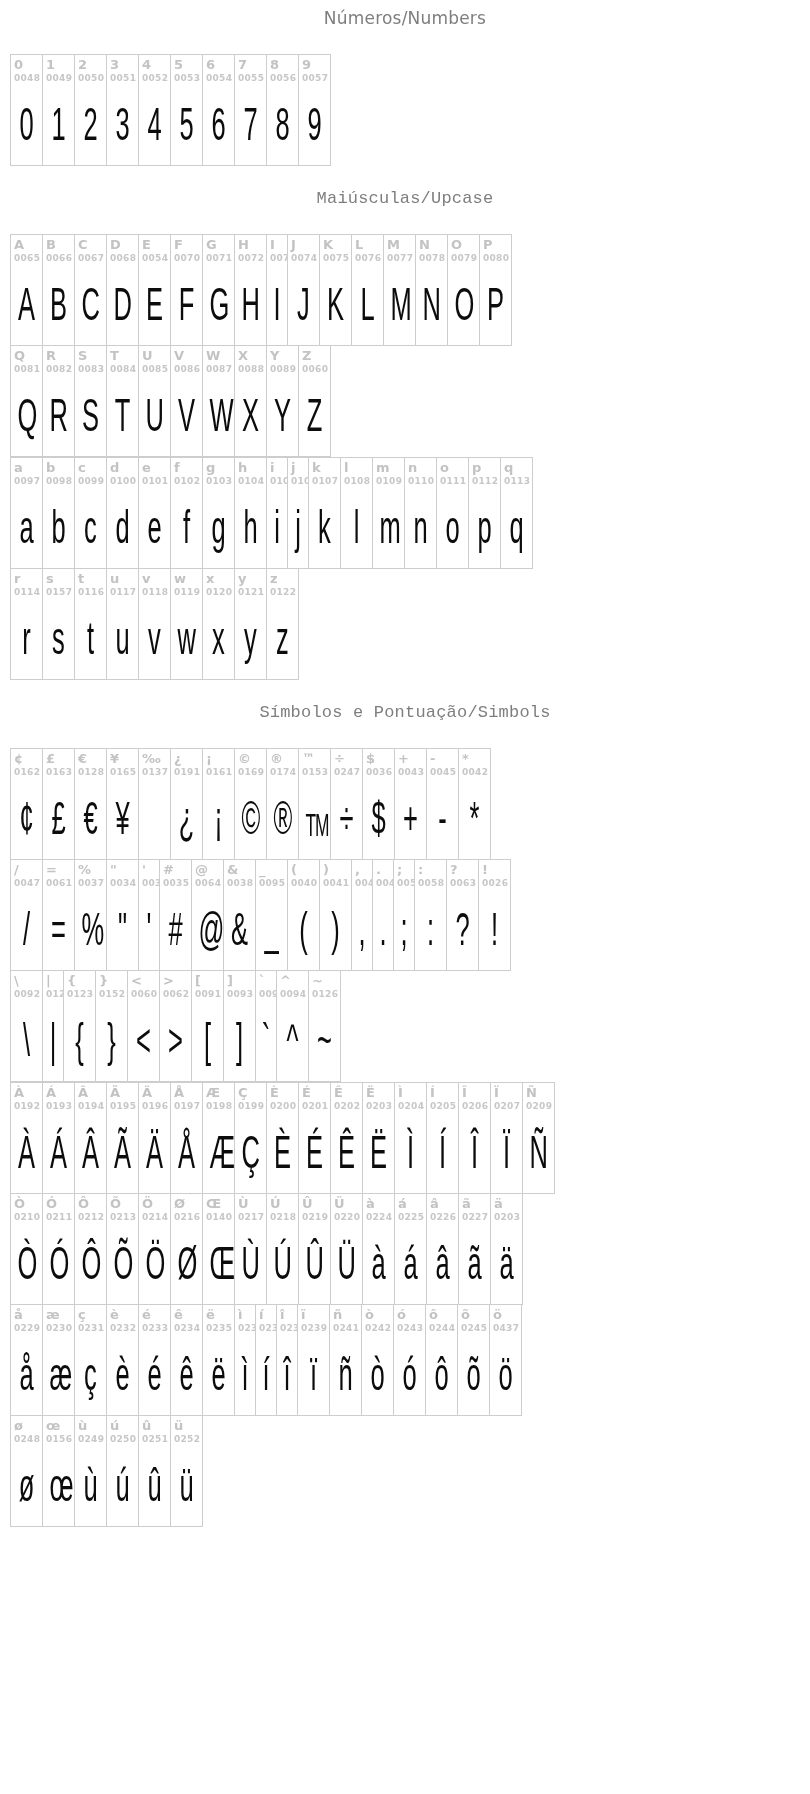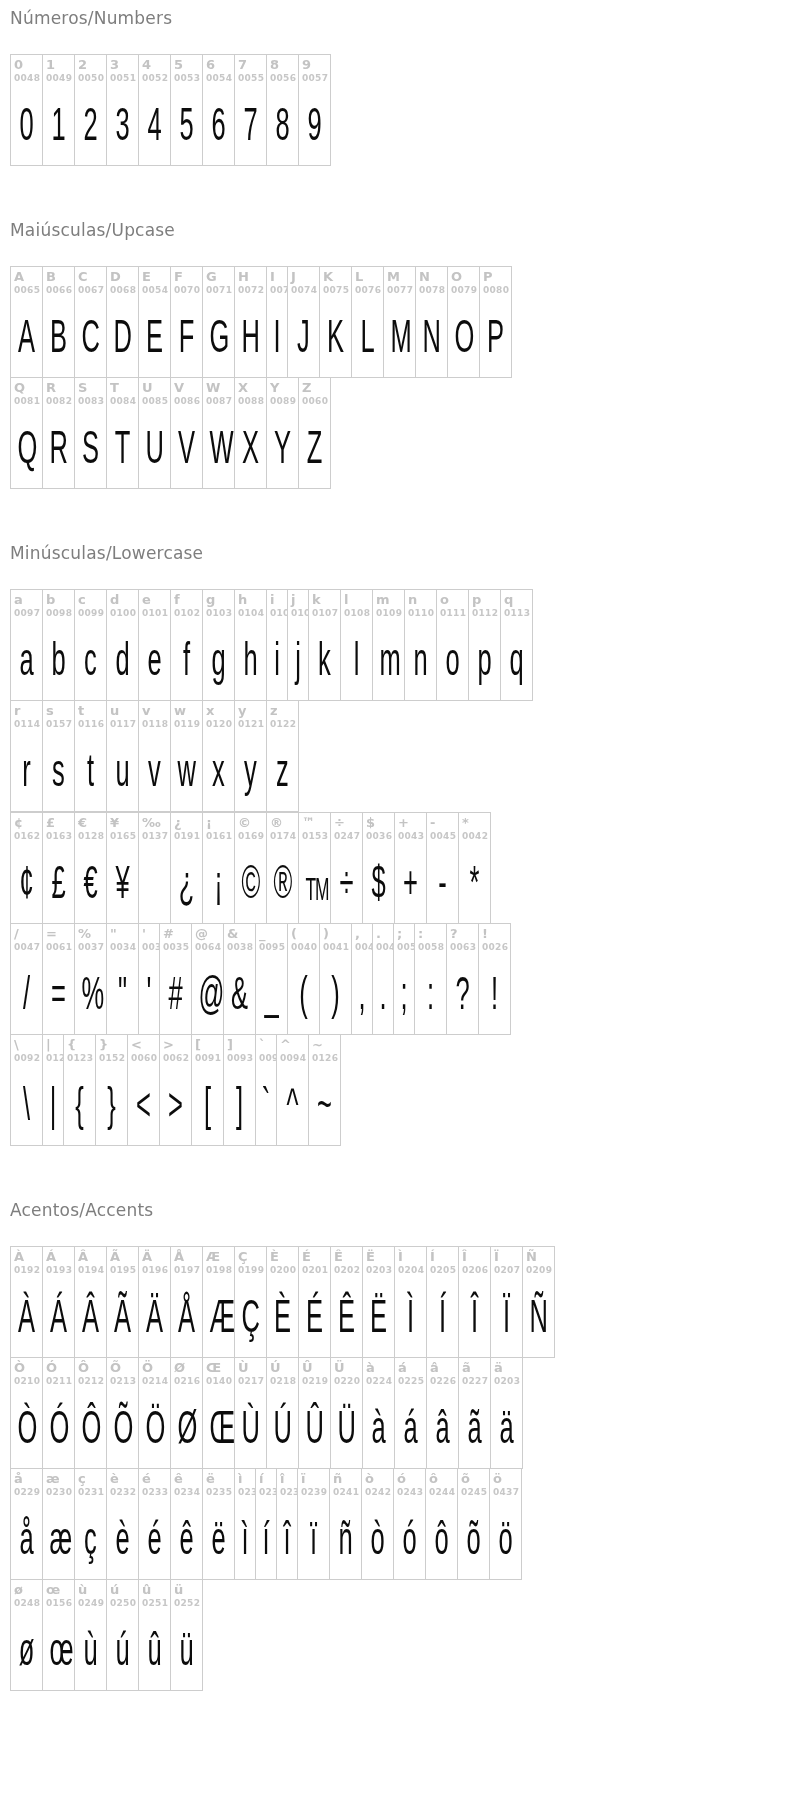--- a/index.html
+++ b/index.html
@@ -15,22 +15,23 @@
     padding: 6px 10px 30px 10px;
     background: #fff;
   }
   .glyph-section { margin: 0; }
   .section-title {
     font-size: 17px;
     font-weight: 400;
     color: #7e7e7e;
     margin: 0 0 26px 0;
     letter-spacing: 0.2px;
+    text-align: center;
   }
-  .glyph-section + .glyph-section .section-title { margin-top: 54px; }
+  .glyph-section + .glyph-section .section-title { margin-top: 23px; font-family: Liberation Mono, monospace; }
   .glyph-section:first-child .section-title { margin-top: 2px; }
   .grid { display: block; }
   .grid-row { display: flex; }
   .grid-row + .grid-row { margin-top: -1px; }
   .cell {
     position: relative;
     width: 33px;
     height: 112px;
     box-sizing: border-box;
     border: 1px solid #cdcdcd;
@@ -345,21 +346,20 @@
               <div class="cell-head">
                 <span class="cell-ch">Z</span>
                 <span class="cell-code">0060</span>
               </div>
               <div class="cell-glyph">Z</div>
             </div>
           </div>
         </div>
       </section>
       <section class="glyph-section">
-        <h2 class="section-title">Minúsculas/Lowercase</h2>
         <div class="grid">
           <div class="grid-row">
             <div class="cell">
               <div class="cell-head">
                 <span class="cell-ch">a</span>
                 <span class="cell-code">0097</span>
               </div>
               <div class="cell-glyph">a</div>
             </div>
             <div class="cell">
@@ -536,20 +536,21 @@
               <div class="cell-head">
                 <span class="cell-ch">z</span>
                 <span class="cell-code">0122</span>
               </div>
               <div class="cell-glyph">z</div>
             </div>
           </div>
         </div>
       </section>
       <section class="glyph-section">
+        <h2 class="section-title">Símbolos e Pontuação/Simbols</h2>
         <div class="grid">
           <div class="grid-row">
             <div class="cell">
               <div class="cell-head">
                 <span class="cell-ch">¢</span>
                 <span class="cell-code">0162</span>
               </div>
               <div class="cell-glyph">¢</div>
             </div>
             <div class="cell">
@@ -847,21 +848,20 @@
               <div class="cell-head">
                 <span class="cell-ch">~</span>
                 <span class="cell-code">0126</span>
               </div>
               <div class="cell-glyph">~</div>
             </div>
           </div>
         </div>
       </section>
       <section class="glyph-section">
-        <h2 class="section-title">Acentos/Accents</h2>
         <div class="grid">
           <div class="grid-row">
             <div class="cell">
               <div class="cell-head">
                 <span class="cell-ch">À</span>
                 <span class="cell-code">0192</span>
               </div>
               <div class="cell-glyph">À</div>
             </div>
             <div class="cell">

